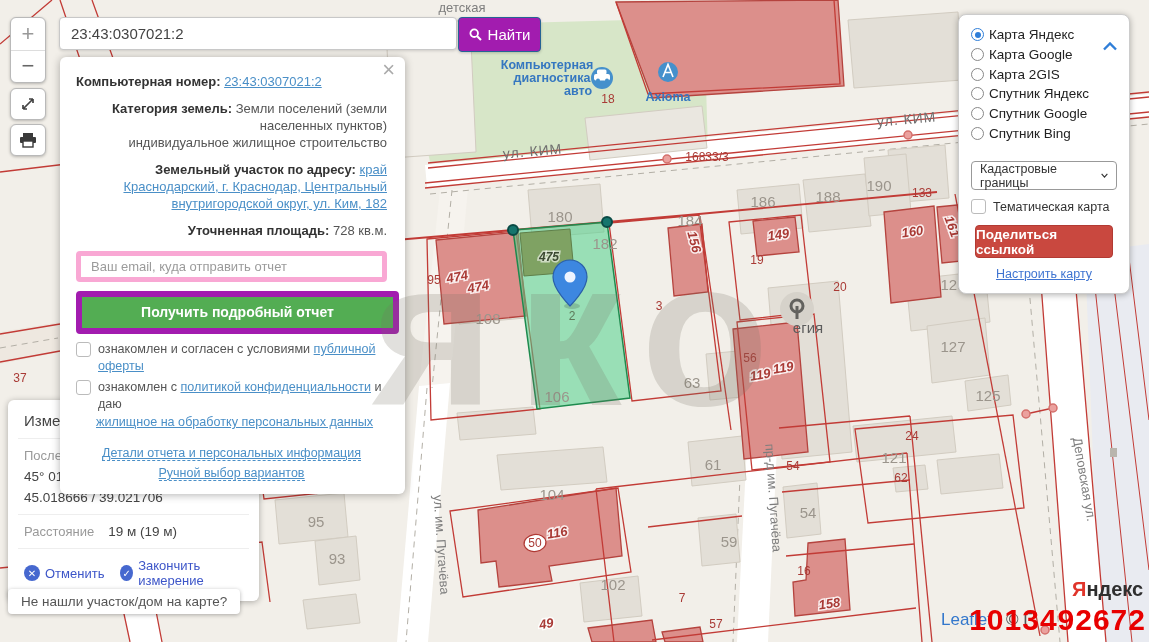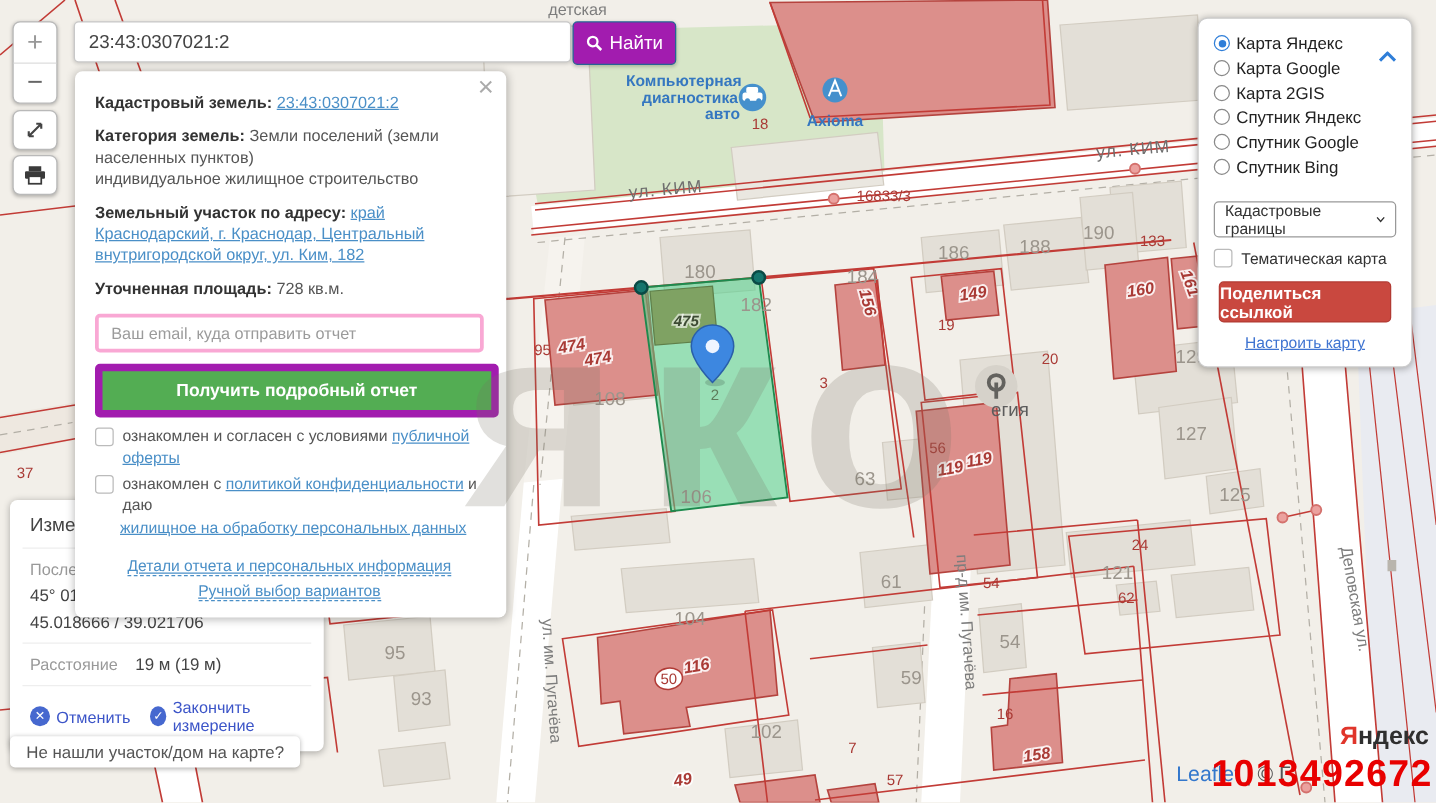--- a/index.html
+++ b/index.html
@@ -35,35 +35,35 @@
   #find-btn{left:458px;top:17px;width:81px;height:33px;background:#a21caf;border:1px solid #266394;
        border-radius:4px;color:#fff;font-size:15px;display:flex;align-items:center;
        justify-content:center;gap:6px;cursor:pointer;z-index:30;box-shadow:0 1px 3px rgba(0,0,0,.2);}
   
   #info-panel{left:60px;top:57px;width:345px;background:#fff;border-radius:6px;z-index:20;
        box-shadow:0 1px 8px rgba(0,0,0,.3);padding:14px 18px 12px 16px;box-sizing:border-box;
        font-size:13px;color:#555;line-height:17px;}
   #info-panel b{color:#333;}
   #info-panel a{color:#4a8fc7;text-decoration:underline;cursor:pointer;}
   #info-close{position:absolute;right:10px;top:4px;font-size:22px;color:#aaa;cursor:pointer;}
-  .email-input{width:100%;height:31px;border:3px solid #f9a8d4;border-radius:4px;margin-top:12px;
+  .email-input{width:100%;height:31px;border:5px solid #f9a8d4;border-radius:4px;margin-top:12px;
        box-sizing:border-box;padding:0 10px;font-size:13px;color:#444;
        font-family:"Liberation Sans",sans-serif;}
   .email-input::placeholder{color:#9b9b9b;}
   .green-btn{width:100%;height:31px;background:#53ad53;border:6px solid #a21caf;border-radius:4px;
        color:#fff;font-size:14px;font-weight:bold;margin-top:9px;cursor:pointer;
        display:flex;align-items:center;justify-content:center;}
   .cb-row{display:flex;align-items:flex-start;gap:7px;margin-top:7px;font-size:12.6px;color:#555;}
   .cb{width:13px;height:13px;border:1px solid #bbb;border-radius:3px;background:#fff;
       flex:0 0 13px;margin-top:1px;cursor:pointer;}
   .cb-indent{margin-left:20px;margin-top:1px;font-size:12.6px;}
   .dot-link{display:block;text-align:center;font-size:12.5px;margin-top:3px;}
   .dot-link a{text-decoration:none;border-bottom:1px dashed #4a8fc7;}
   .mt14{margin-top:14px;}
-  .mt10{margin-top:10px;}
+  .mt10{margin-top:10px;text-align:right;}
   
   #measure-panel{left:8px;top:400px;width:251px;background:#fff;border-radius:6px;z-index:10;
        box-shadow:0 1px 6px rgba(0,0,0,.3);padding:12px 16px 13px;box-sizing:border-box;}
   #measure-panel .title{font-size:15px;color:#444;}
   #measure-panel hr{border:none;border-top:1px solid #eee;margin:9px -6px;}
   #measure-panel .gray{color:#999;font-size:13px;}
   #measure-panel .val{color:#444;font-size:13.5px;margin-top:6px;}
   .dist-row{display:flex;gap:14px;align-items:baseline;}
   .m-btns{display:flex;gap:16px;align-items:center;font-size:13px;color:#3c55c8;margin-top:2px;}
   .m-btn{display:flex;align-items:center;gap:5px;cursor:pointer;}
@@ -338,21 +338,21 @@
   <svg width="13" height="13" viewBox="0 0 13 13">
     <circle cx="5.2" cy="5.2" r="3.8" fill="none" stroke="#fff" stroke-width="1.8"></circle>
     <path d="M8.2,8.2 L12,12" stroke="#fff" stroke-width="2"></path>
   </svg>
   <span>Найти</span>
 </div>
 
 <div class="abs" id="info-panel">
   <div id="info-close">×</div>
   <div style="margin-top:2px;">
-    <b>Кадастровый земель:</b>
+    <b>Компьютерная номер:</b>
     <a>23:43:0307021:2</a>
   </div>
   <div class="mt10">
     <b>Категория земель:</b>
     <span>Земли поселений (земли населенных пунктов)</span>
     <br>
     <span>индивидуальное жилищное строительство</span>
   </div>
   <div class="mt10">
     <b>Земельный участок по адресу:</b>

